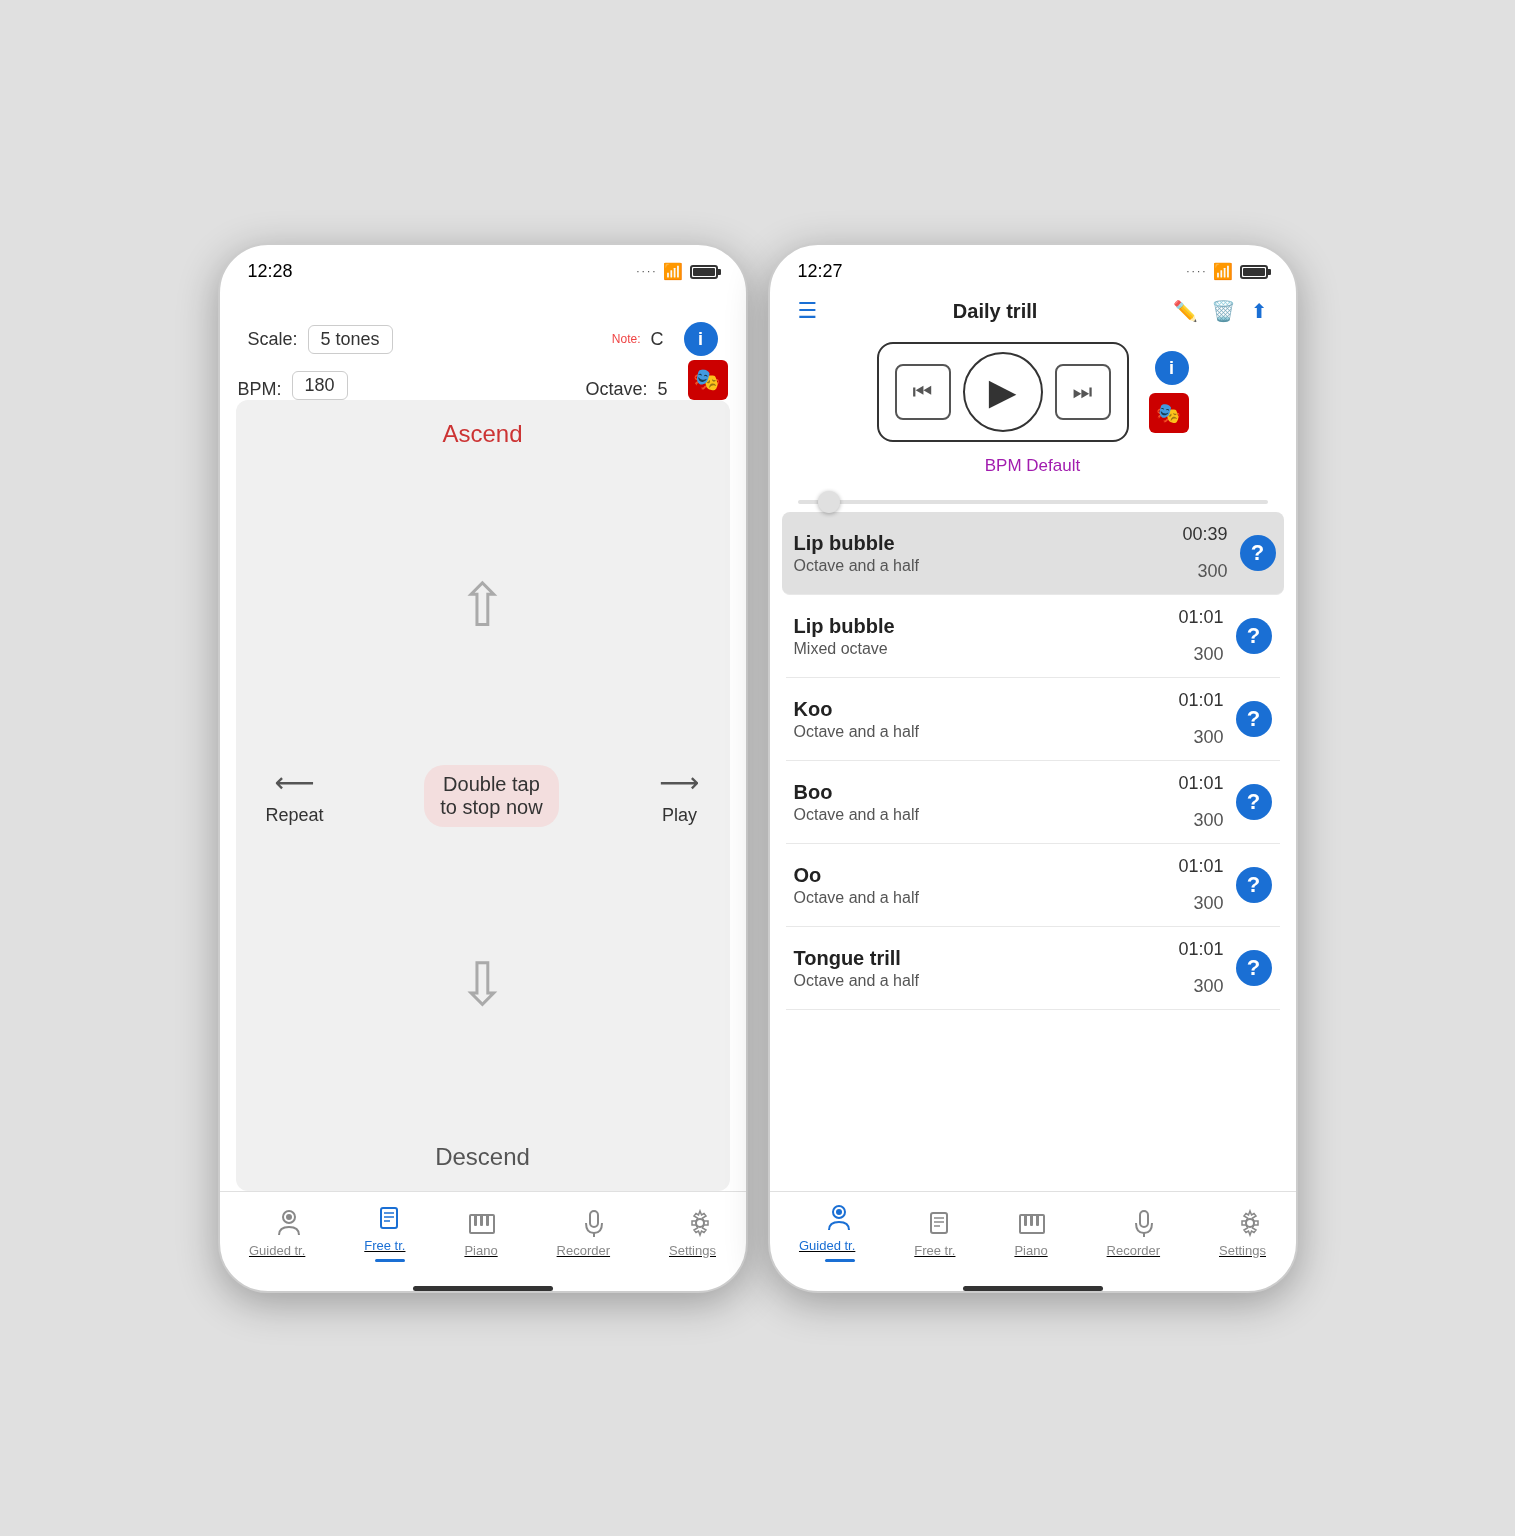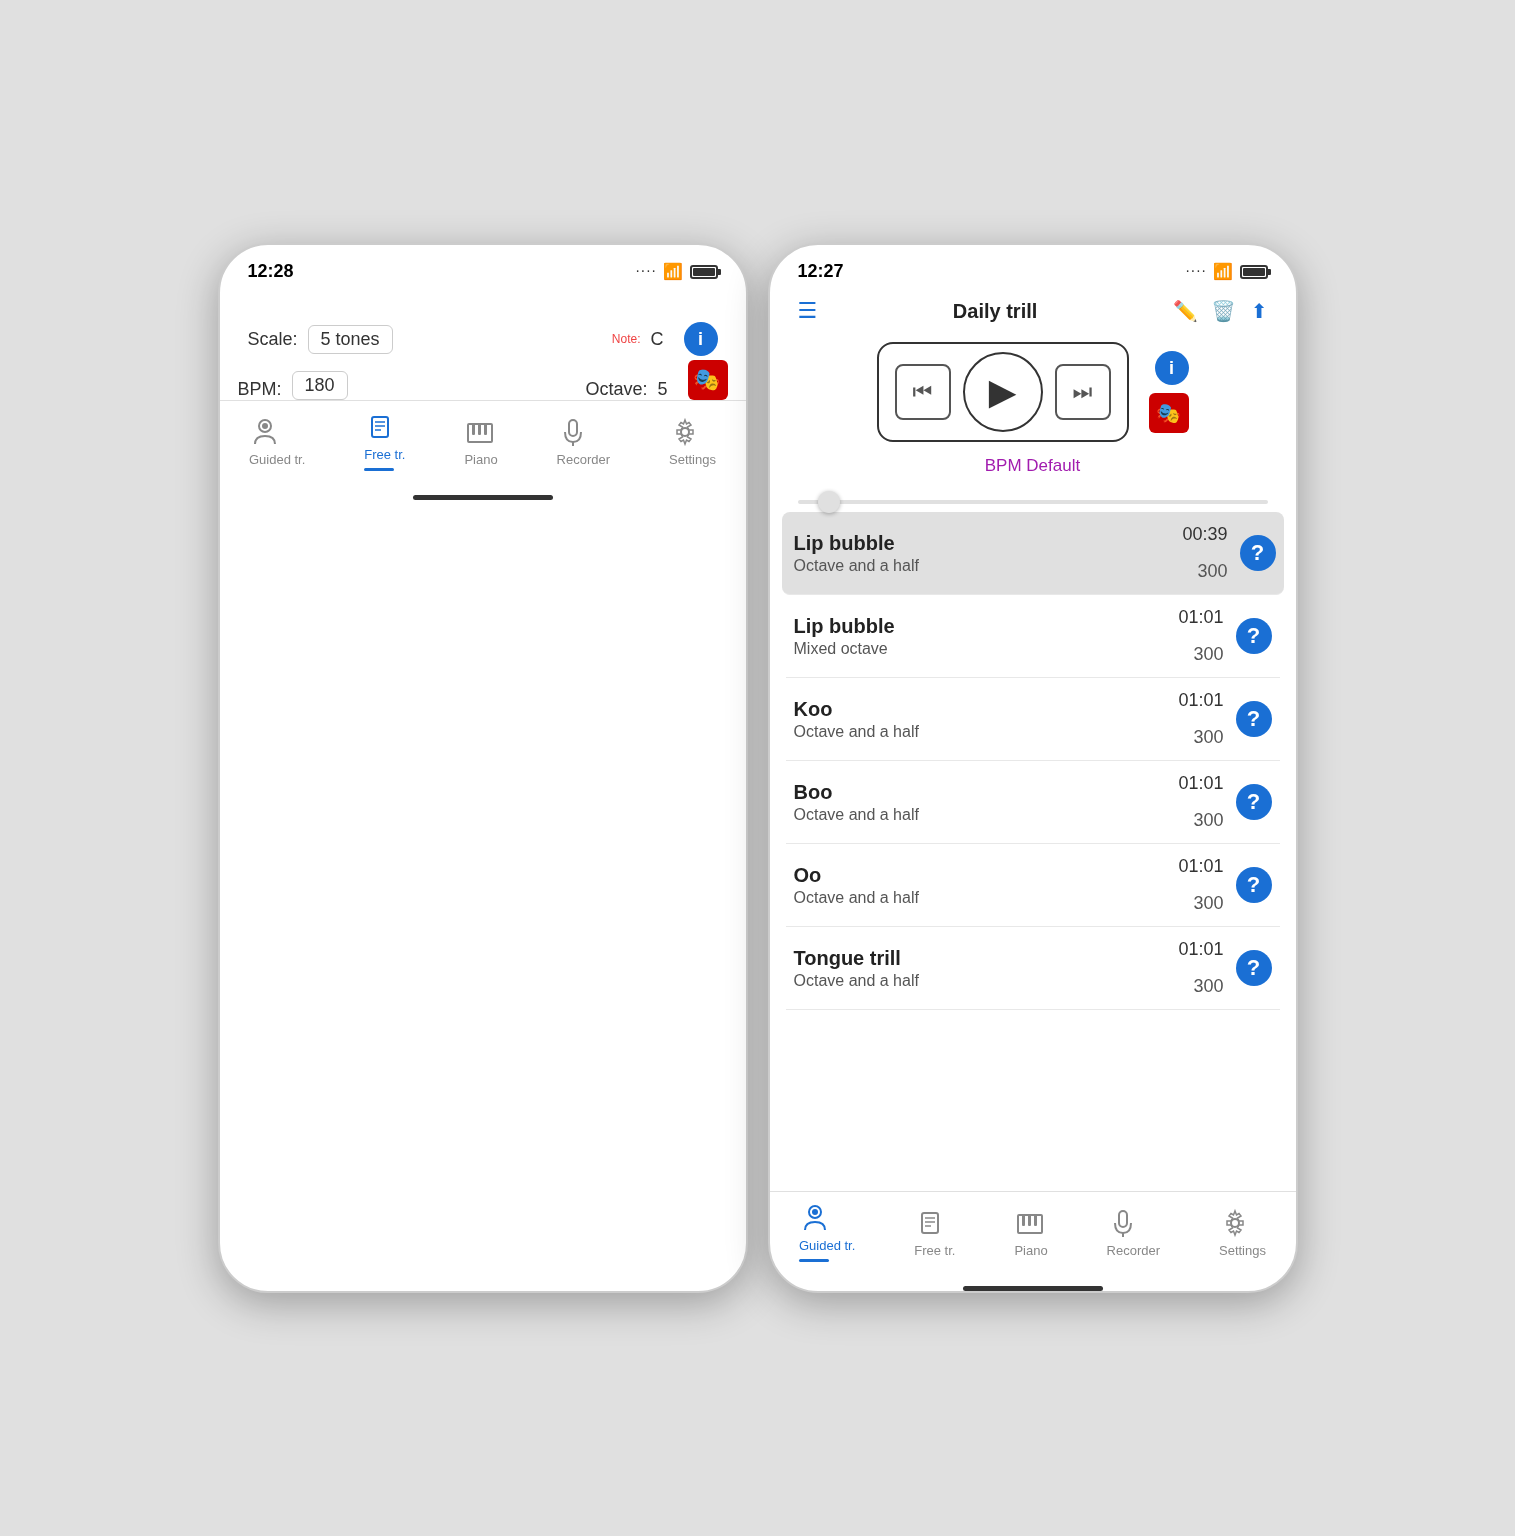--- a/index.html
+++ b/index.html
@@ -28,21 +28,21 @@
       border: 2px solid #ccc;
       position: relative;
     }
     
     .status-bar {
       display: flex;
       justify-content: space-between;
       align-items: center;
       padding: 16px 28px 8px;
       font-size: 18px;
-      font-weight: 700;
+      font-weight: 400;
     }
     .status-icons {
       display: flex;
       align-items: center;
       gap: 6px;
     }
     .status-dots {
       font-size: 10px;
       letter-spacing: 2px;
       color: #333;
@@ -191,23 +191,24 @@
     .tab-bar {
       display: flex;
       justify-content: space-around;
       align-items: center;
       padding: 10px 0 20px;
       border-top: 1px solid #e0e0e0;
     }
     .tab-item {
       display: flex;
       flex-direction: column;
-      align-items: flex-start;
+      align-items: flex-end;
       gap: 4px;
       cursor: pointer;
+      text-decoration: underline;
     }
     .tab-label {
       font-size: 13px;
       color: #888;
     }
     .tab-label.active {
       color: #1a6fd4;
     }
     .tab-underline {
       width: 30px;
@@ -448,20 +449,39 @@
       <span class="header-label">Octave:</span>
       <span style="width:6px"></span>
       <span class="header-note-val">5</span>
       <span style="width:20px"></span>
       <div class="mask-icon">
         <span style="font-size:22px;">🎭</span>
       </div>
     </div>
 
 
+    <div class="practice-area">
+      <div class="ascend-label">Ascend</div>
+      <div class="arrow-up">⇧</div>
+      <div class="middle-controls">
+        <div class="control-btn">
+          <span class="control-arrow-left">⟵</span>
+          <span>Repeat</span>
+        </div>
+        <div class="double-tap-text">
+          Double tap<br>to stop now
+        </div>
+        <div class="control-btn">
+          <span class="control-arrow-right">⟶</span>
+          <span>Play</span>
+        </div>
+      </div>
+      <div class="arrow-down">⇩</div>
+      <div class="descend-label">Descend</div>
+    </div>
 
     <div class="tab-bar">
       <div class="tab-item">
         <svg class="tab-svg" viewBox="0 0 32 32">
           <circle cx="16" cy="10" r="6" fill="none" stroke="#888" stroke-width="2"></circle>
           <path d="M6 28 Q6 20 16 20 Q26 20 26 28" fill="none" stroke="#888" stroke-width="2"></path>
           <circle cx="16" cy="10" r="3" fill="#888"></circle>
         </svg>
         <span class="tab-label">Guided tr.</span>
       </div>

